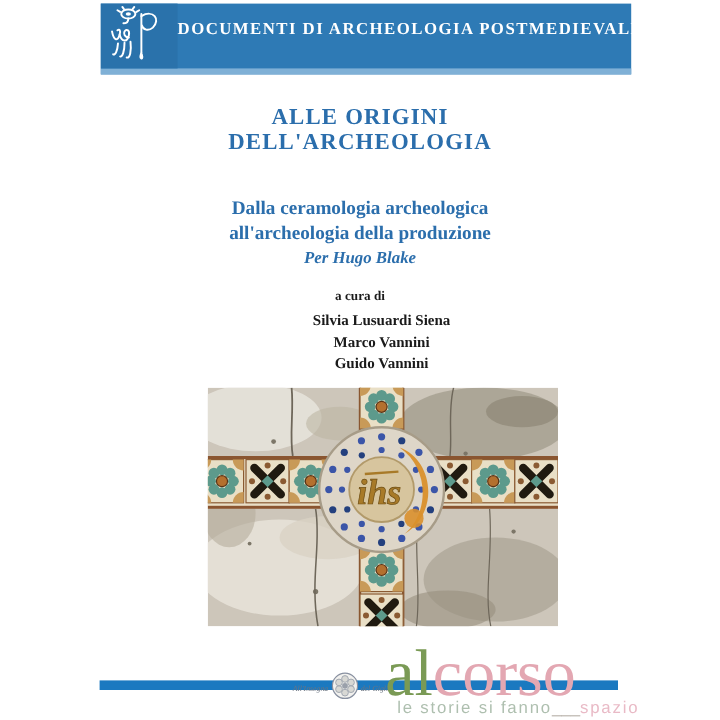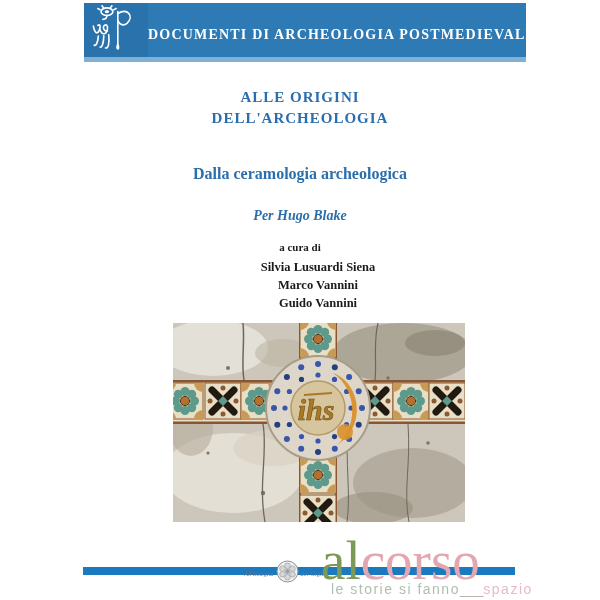--- a/index.html
+++ b/index.html
@@ -5,28 +5,28 @@
   html,body{margin:0;padding:0;background:#ffffff;}
   #cover{position:relative;width:600px;height:600px;background:#ffffff;overflow:hidden;
          font-family:"Liberation Serif",serif;}
 
   
   .banner{position:absolute;left:84px;top:3px;width:442px;height:54px;
           background:#2e7ab5;border-bottom:5px solid #7fb0d6;
           display:flex;align-items:center;}
   .logo-box{width:64px;height:54px;background:#2a72ab;flex:0 0 64px;
             display:flex;align-items:center;justify-content:center;}
-  .banner-text{flex:1;display:flex;align-items:flex-end;justify-content:center;gap:10px;
+  .banner-text{flex:1;display:flex;align-items:flex-start;justify-content:center;gap:10px;
                color:#ffffff;}
   .series-title{font-size:14px;font-weight:bold;letter-spacing:1.2px;white-space:nowrap;}
   .series-number{font-size:26px;font-weight:bold;line-height:1;}
 
   
   .t-center{position:absolute;left:0;width:600px;text-align:center;}
-  .main-title{top:87px;color:#2b6eac;font-size:15px;font-weight:bold;
+  .main-title{top:87px;color:#2b6eac;font-size:19px;font-weight:bold;
               letter-spacing:1px;line-height:21px;}
   .subtitle{top:163px;color:#2b6eac;font-size:16px;font-weight:bold;line-height:21px;}
   .dedication{top:208px;color:#2b6eac;font-size:14px;font-weight:bold;font-style:italic;}
   .editors{top:239px;color:#1a1a1a;font-size:11px;font-weight:bold;line-height:17px;}
   .editors .names{font-size:12.5px;line-height:18px;margin-top:2px;padding-left:36px;}
 
   
   .photo{position:absolute;left:173px;top:323px;width:292px;height:199px;overflow:hidden;}
 
   
@@ -74,20 +74,21 @@
     </div>
   </div>
 
   <div class="t-center main-title">
     <div>ALLE ORIGINI</div>
     <div>DELL'ARCHEOLOGIA</div>
   </div>
 
   <div class="t-center subtitle">
     <div>Dalla ceramologia archeologica</div>
+    <div>all'archeologia della produzione</div>
   </div>
 
   <div class="t-center dedication">Per Hugo Blake</div>
 
   <div class="t-center editors">
     <div>a cura di</div>
     <div class="names">
       <div>Silvia Lusuardi Siena</div>
       <div>Marco Vannini</div>
       <div>Guido Vannini</div>

